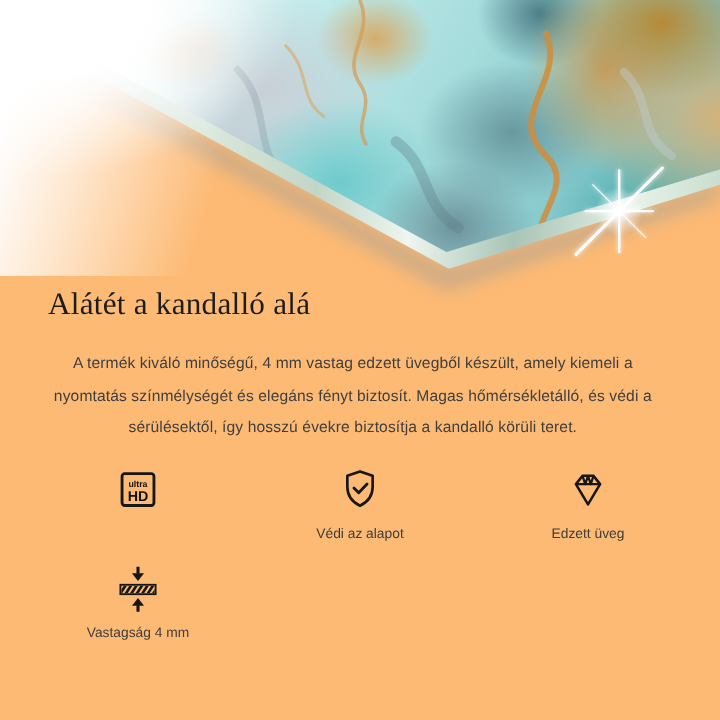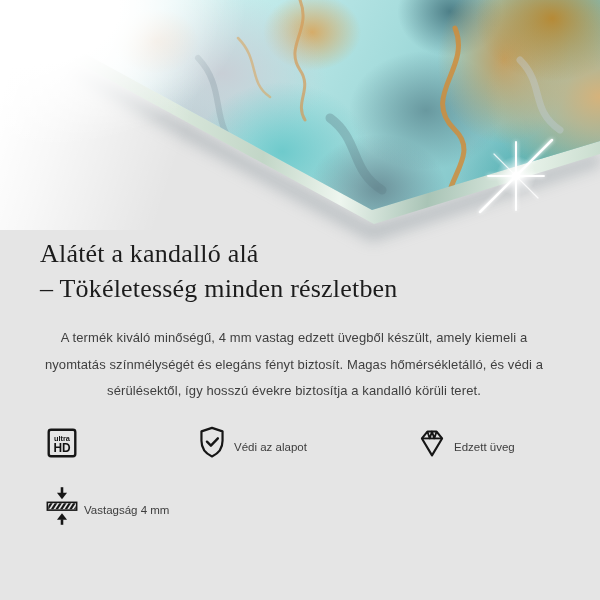--- a/index.html
+++ b/index.html
@@ -1,17 +1,17 @@
 <!DOCTYPE html>
 <html><head>
 <meta charset="utf-8">
 <style>
   html,body{margin:0;padding:0;}
   body{width:600px;height:600px;background:#fff;font-family:"Liberation Sans",sans-serif;-webkit-font-smoothing:antialiased;}
-  .canvas{position:relative;width:600px;height:600px;overflow:hidden;background:#e5e5e5;}
+  .canvas{position:relative;width:600px;height:600px;overflow:hidden;background:#fdba74;}
 
   
   .hero{position:relative;height:230px;}
   .hero svg.shadow-svg{position:absolute;top:0;left:0;}
   .glass-shadow{filter:blur(7px);}
   .glass-edge{
     position:absolute;inset:0;
     clip-path:polygon(62px 40px,372px 208px,600px 139px,600px 154px,374px 224px,62px 54px);
     background:linear-gradient(97deg,#b3cabc 0%,#d9e7db 30%,#c2d6c7 45%,#eef6ef 58%,#a9c4b6 72%,#e6f1e8 88%,#c5dacb 100%);
   }
@@ -45,21 +45,21 @@
 
   
   .content{position:relative;padding:6px 40px 0;}
   .page-title{margin:0;font-family:"Liberation Serif",serif;font-weight:400;
     font-size:26px;line-height:35px;color:#1c1c1c;letter-spacing:.2px;}
   .description{margin:19px 0 0;width:508px;font-size:13px;line-height:26.5px;
     color:#3f3f3f;letter-spacing:.1px;text-align:center;}
 
   
   .features{margin-top:15px;display:grid;grid-template-columns:150px 220px 160px;row-gap:17px;}
-  .feature{display:flex;flex-direction:row;align-items:center;}
+  .feature{display:flex;flex-direction:column;align-items:center;}
   .icon-box{height:46px;display:flex;align-items:center;justify-content:center;}
   .feature-label{margin-top:8px;font-size:11.5px;color:#3d3d3d;white-space:nowrap;}
   .icon-stroke{stroke:#161616;fill:none;}
   .icon-fill{fill:#161616;stroke:none;}
   .badge-text{fill:#111;font-family:"Liberation Sans",sans-serif;font-weight:bold;}
 </style>
 </head>
 <body>
 
 <div class="canvas">
@@ -97,21 +97,21 @@
         <line x1="48" y1="14" x2="48" y2="82" stroke-width="2"></line>
         <line x1="20" y1="48" x2="76" y2="48" stroke-width="1.8"></line>
         <line x1="26" y1="26" x2="70" y2="70" stroke-width="1.2" opacity="0.8"></line>
       </g>
       <circle cx="48" cy="48" r="4" fill="#fff"></circle>
     </svg>
   </section>
 
   <main class="content">
 
-    <h1 class="page-title"><span>Alátét a kandalló alá</span><br><span>– Tökéletesség minden részletben</span></h1>
+    <h1 class="page-title"><span>Alátét a kandalló alá</span><br></h1>
 
     <p class="description">A termék kiváló minőségű, 4 mm vastag edzett üvegből készült, amely kiemeli a nyomtatás színmélységét és elegáns fényt biztosít. Magas hőmérsékletálló, és védi a sérülésektől, így hosszú évekre biztosítja a kandalló körüli teret.</p>
 
     <div class="features">
 
 
       <div class="feature">
         <div class="icon-box">
           <svg width="44" height="44" viewBox="0 0 48 48">
             <rect class="icon-stroke" stroke-width="2.6" x="9.5" y="9.5" width="29" height="29" rx="2.5"></rect>

